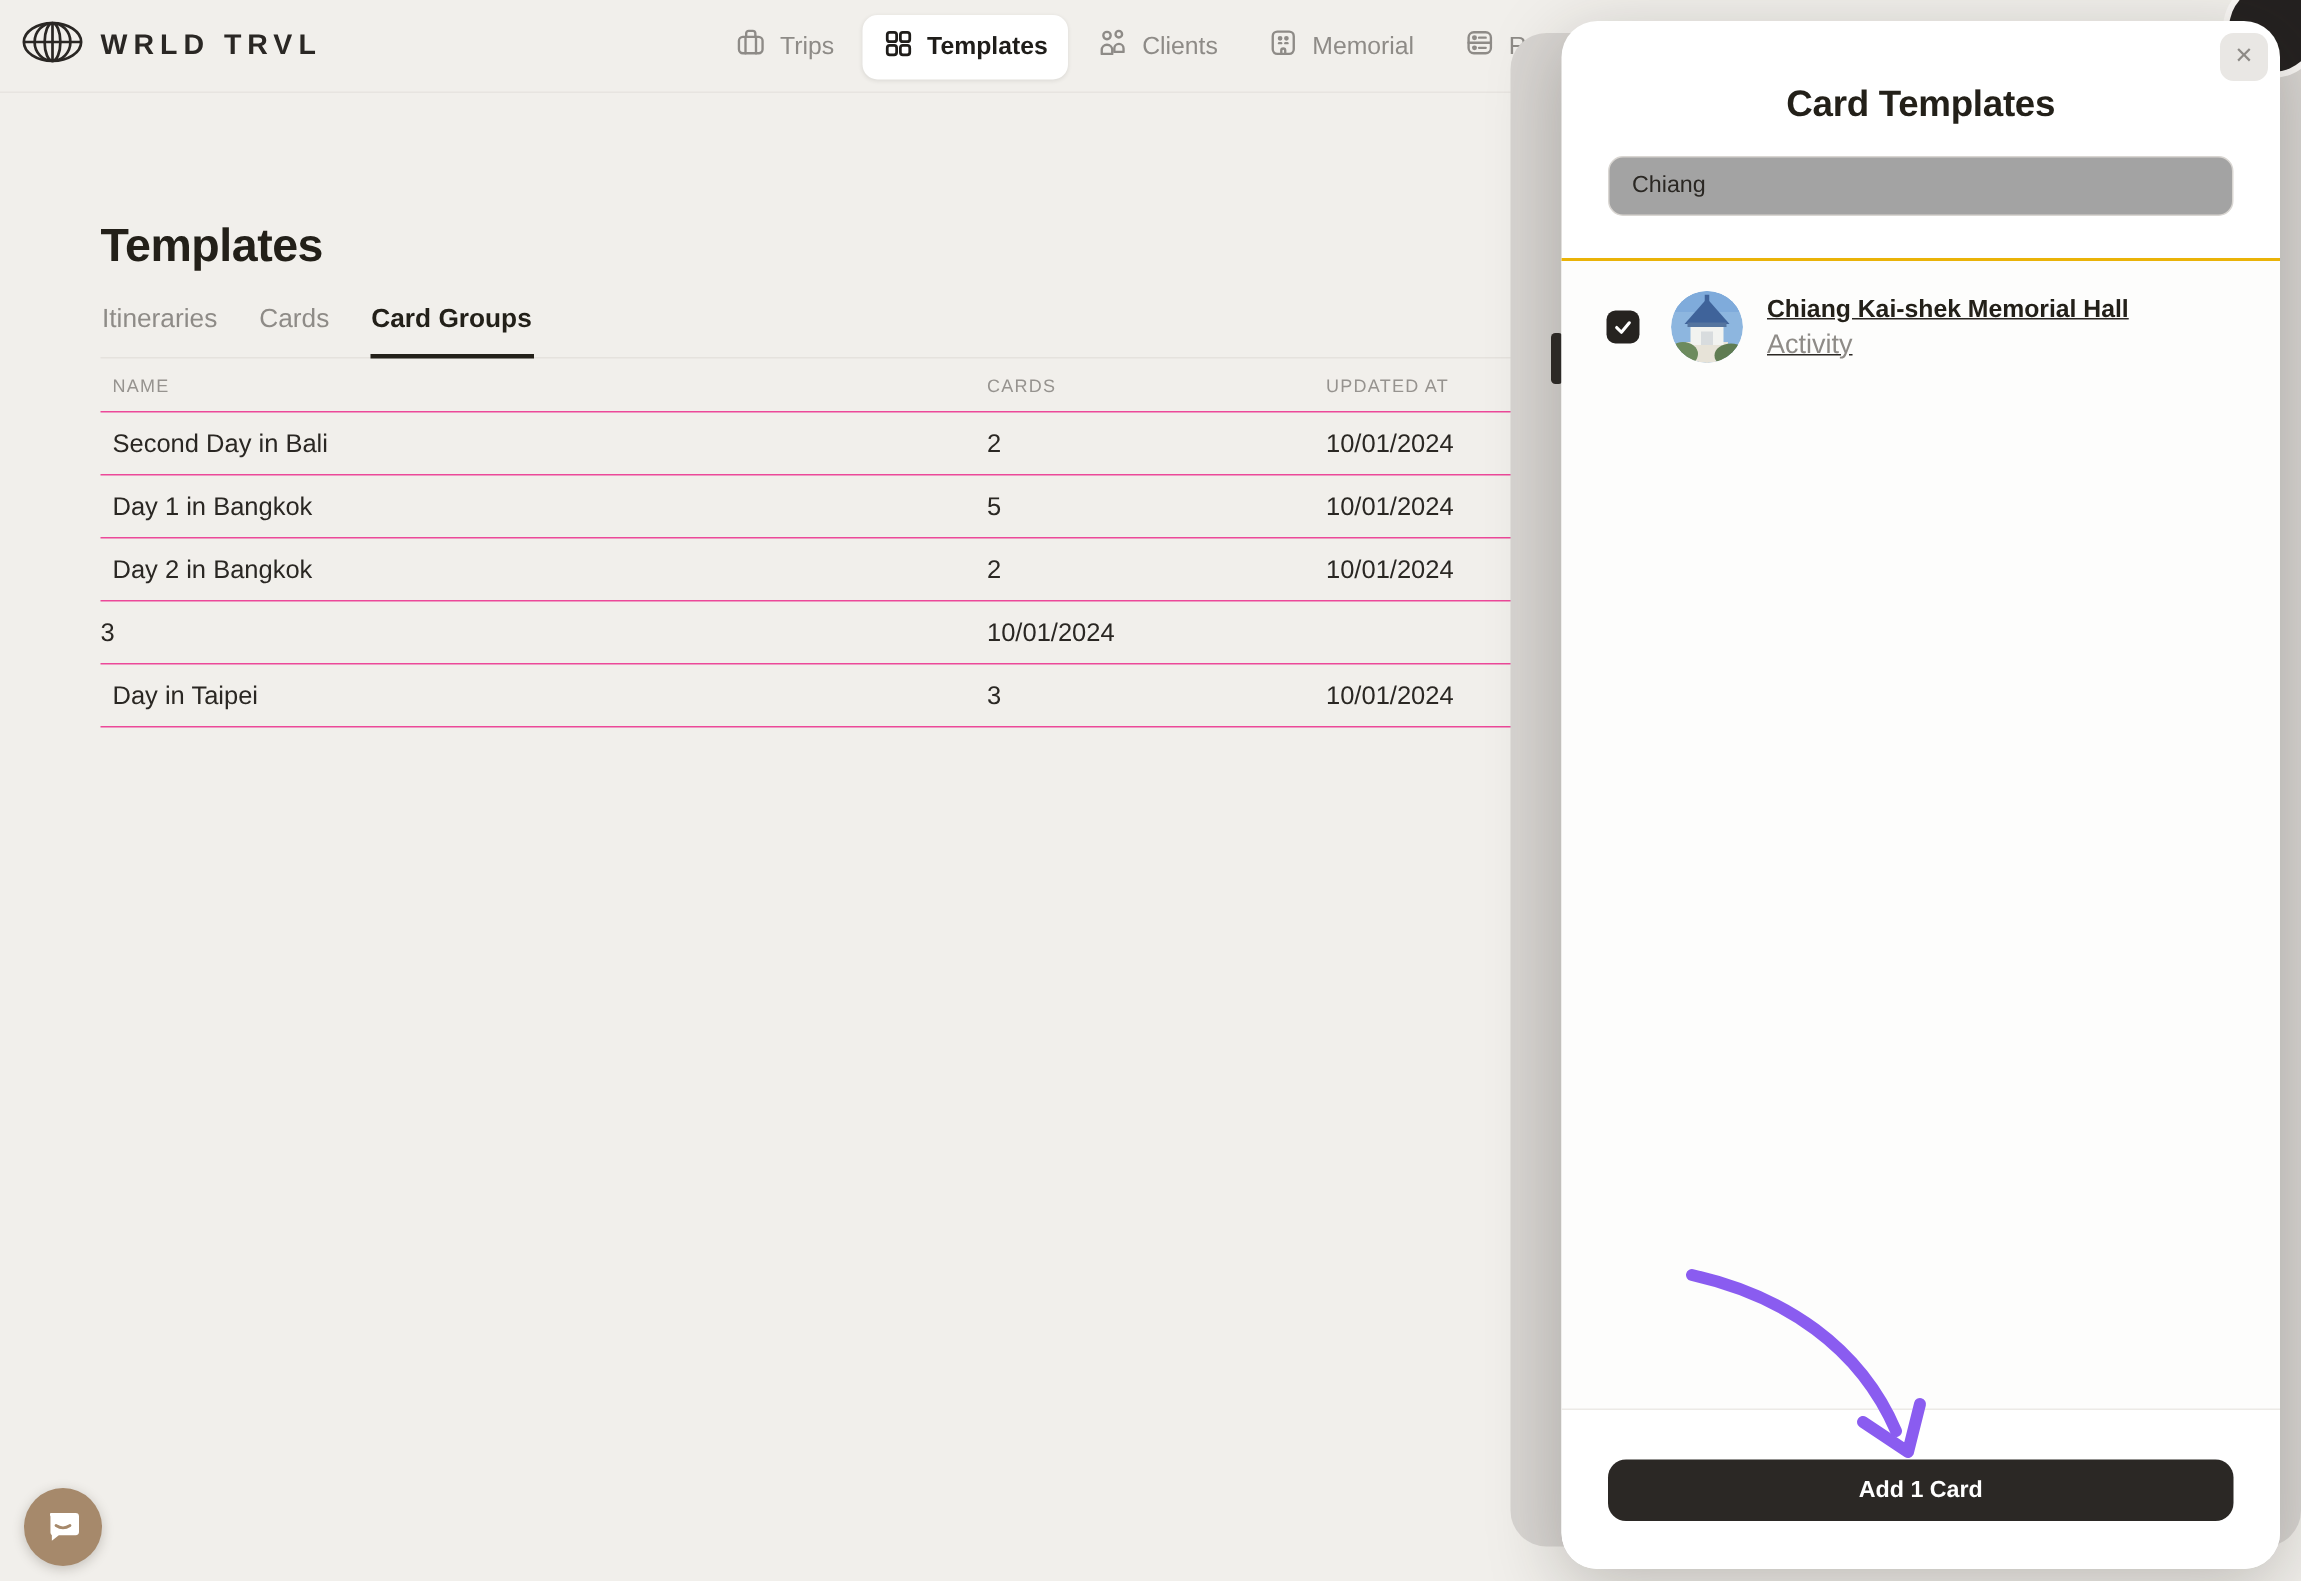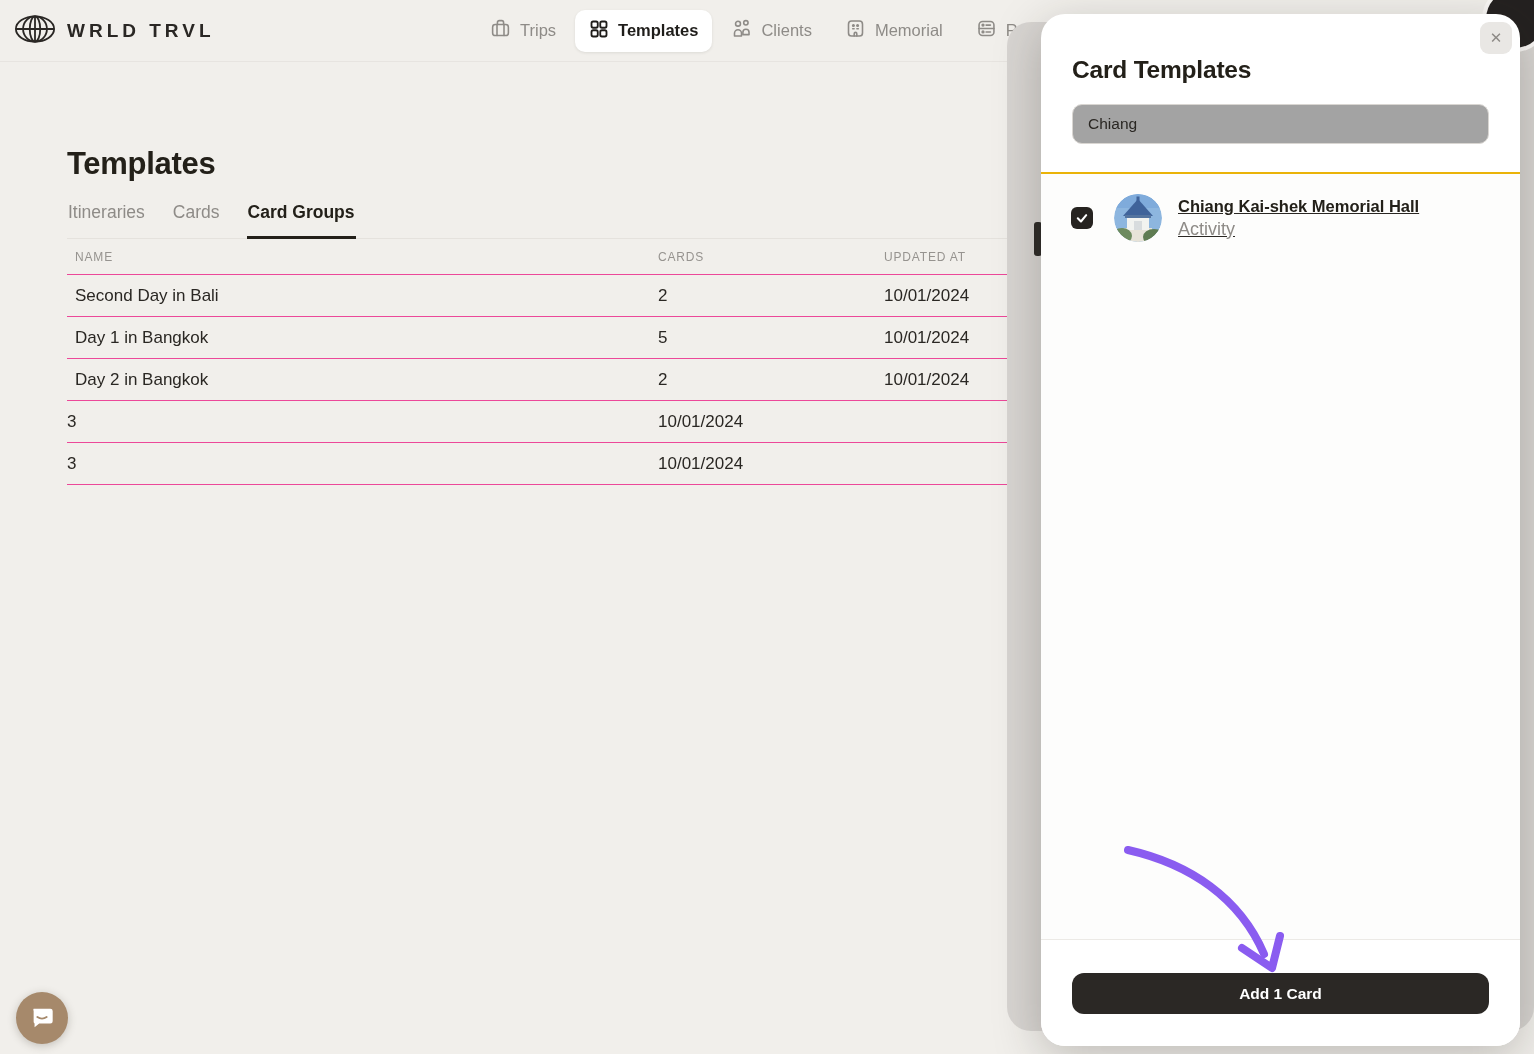--- a/index.html
+++ b/index.html
@@ -77,21 +77,21 @@
     background:#ffffff; border-radius:24px; z-index:10;
     box-shadow:0 12px 48px rgba(40,34,28,.25);
     display:flex; flex-direction:column;
   }
   .panel-header{ position:relative; padding:42px 31px 28px; }
   .close-btn{
     position:absolute; top:8px; right:8px; width:32px; height:32px;
     background:#e9e7e4; border:none; border-radius:9px; cursor:pointer;
     color:#8d8a86; font-size:15px; line-height:32px; text-align:center; padding:0;
   }
-  .panel-title{ font-size:24.5px; font-weight:700; letter-spacing:-.2px; color:#232019; }
+  .panel-title{ font-size:24.5px; font-weight:700; letter-spacing:-.2px; color:#232019;text-align:center; }
   .search-input{
     margin-top:20px; width:100%; height:40px;
     border:1px solid #d9d6d2; border-radius:10px; background:#a3a3a3;
     padding:0 15px; font-size:15.5px; color:#2a2723;
     font-family:"Liberation Sans", sans-serif; outline:none;
   }
   .panel-list{
     flex:1; border-top:2px solid #eab308; border-bottom:1px solid #eceae6;
     background:#fdfdfc; padding:20px 30px; overflow:hidden;text-decoration:underline;
   }
@@ -242,20 +242,21 @@
       <div>2</div>
       <div>10/01/2024</div>
         <div></div>
     </div>
     <div class="trow">
       <div>3</div>
       <div>10/01/2024</div>
         <div></div>
     </div>
     <div class="trow">
+      <div class="cell-name">Day in Taipei</div>
       <div>3</div>
       <div>10/01/2024</div>
         <div></div>
     </div>
   </div>
 </main>
 
 <div class="bg-modal"></div>
 <div class="bg-sliver"></div>
 <button class="avatar"></button>

